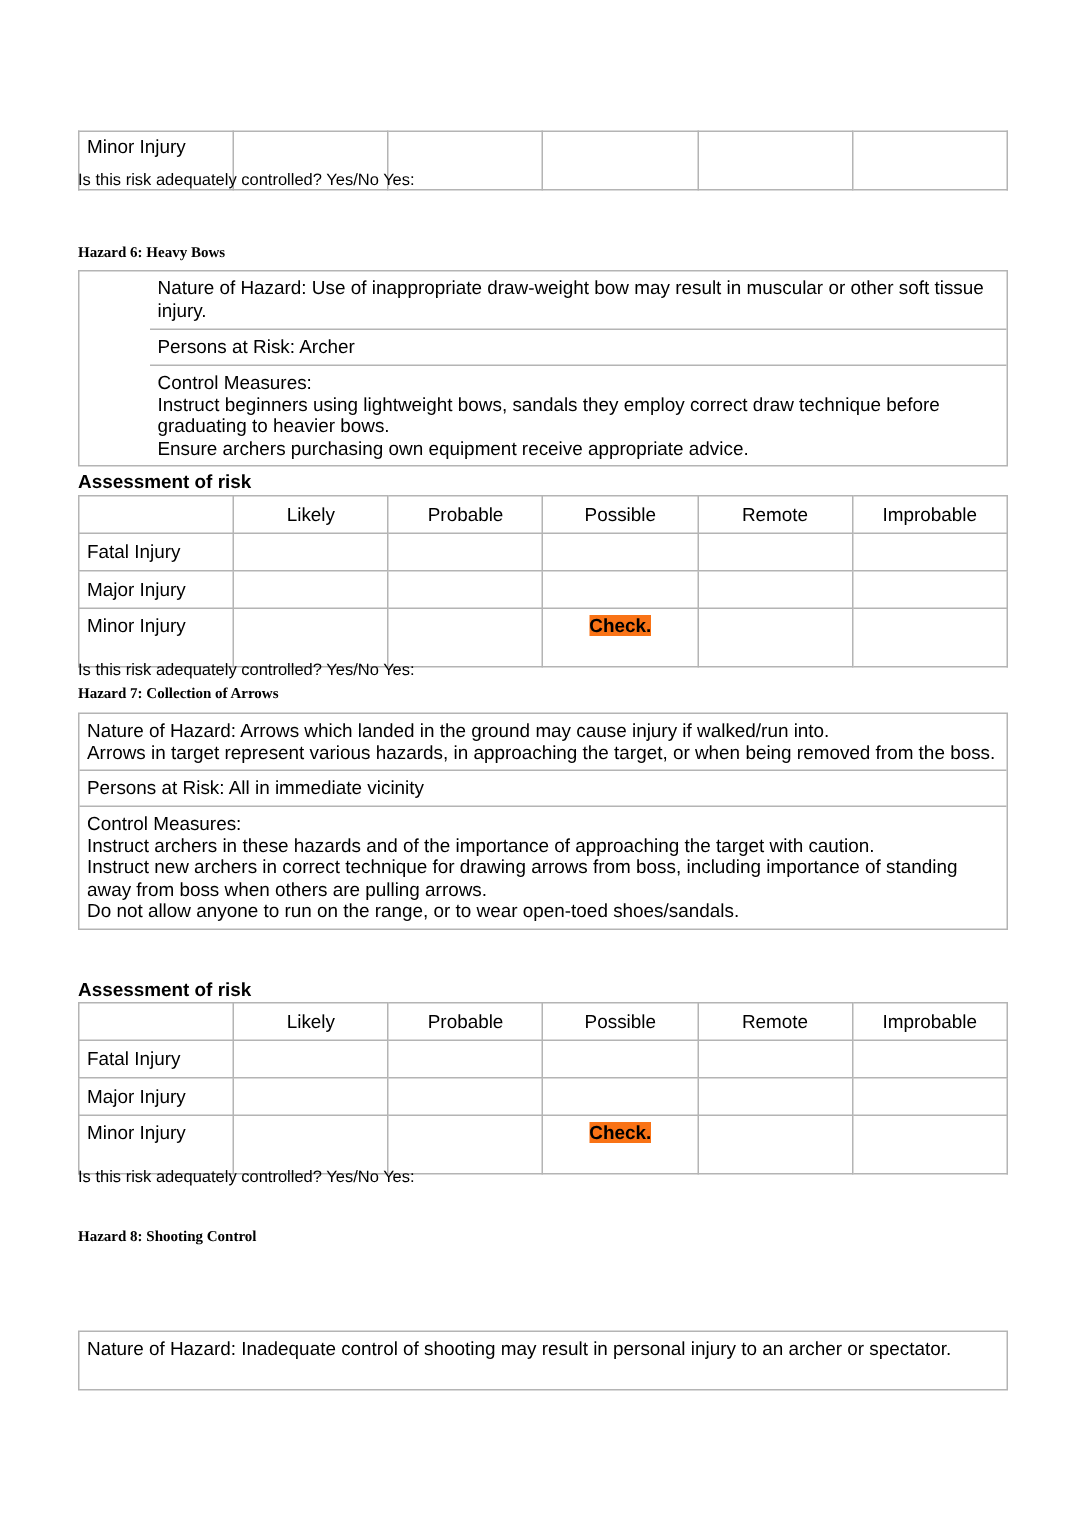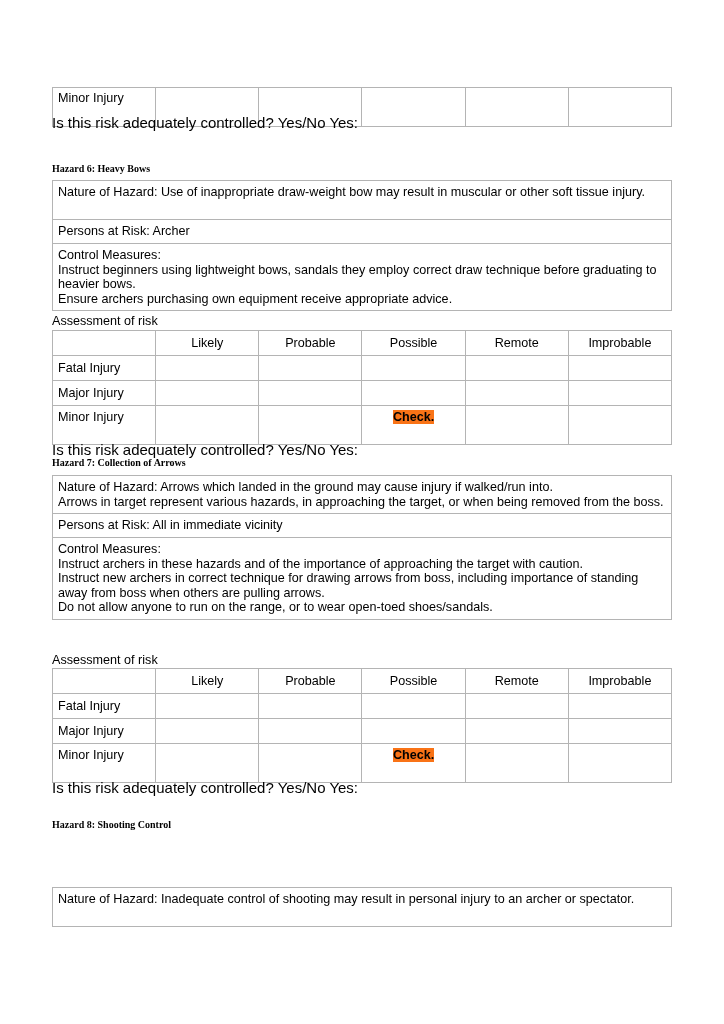--- a/index.html
+++ b/index.html
@@ -1,21 +1,21 @@
 <!DOCTYPE html>
 <html><head>
 <meta charset="utf-8">
 <style>
   html, body { margin: 0; padding: 0; background: #ffffff; }
   body { width: 724px; height: 1024px; position: relative; overflow: hidden;
          font-family: "Liberation Sans", sans-serif; color: #000; font-size: 12.6px; }
   .abs { position: absolute; }
   .heading { font-family: "Liberation Serif", serif; font-weight: bold; font-size: 10px; left: 52px; }
-  .subhead { font-weight: normal; font-size: 12.6px; left: 52px; }
-  .note { left: 52px; font-size: 15px; }
+  .subhead { font-weight: bold; font-size: 12.6px; left: 52px; }
+  .note { left: 52px; font-size: 11px; }
   .box { position: absolute; left: 52px; width: 620px; border: 1px solid #b4b4b4; box-sizing: border-box; }
   .box .row { border-bottom: 1px solid #b4b4b4; padding: 4px 5px 4px 5px; line-height: 14.5px; }
   .box .row:last-child { border-bottom: none; }
   table.risk { position: absolute; left: 52px; width: 620px; border-collapse: collapse; table-layout: fixed; }
   table.risk td { border: 1px solid #b4b4b4; padding: 0 5px; height: 24px; font-size: 12.6px; vertical-align: middle; }
   table.risk td.hdr { text-align: center; }
   table.risk td.cell { text-align: center; }
   table.risk tr.tall td { height: 34px; vertical-align: top; padding-top: 4px; }
   .hl { background: #f97316; font-weight: bold; }
 </style>
@@ -30,21 +30,21 @@
     <td></td>
     <td></td>
     <td></td>
     <td></td>
   </tr>
 </tbody>
   </table>
 <div class="abs note" style="top:114px;">Is this risk adequately controlled? Yes/No Yes:</div>
 
 <div class="abs heading" style="top:163px;">Hazard 6: Heavy Bows</div>
-<div class="box" style="top:180px;">
+<div class="box" style="top:180px;padding-left:47px;">
   <div class="row" style="height:30px;">Nature of Hazard: Use of inappropriate draw-weight bow may result in muscular or other soft tissue injury.</div>
   <div class="row" style="height:15px;">Persons at Risk: Archer</div>
   <div class="row">
     <div>Control Measures:</div>
     <div>Instruct beginners using lightweight bows, sandals they employ correct draw technique before graduating to heavier bows.</div>
     <div>Ensure archers purchasing own equipment receive appropriate advice.</div>
   </div>
 </div>
 <div class="abs subhead" style="top:314px;">Assessment of risk</div>
 <table class="risk" style="top:330px;">

